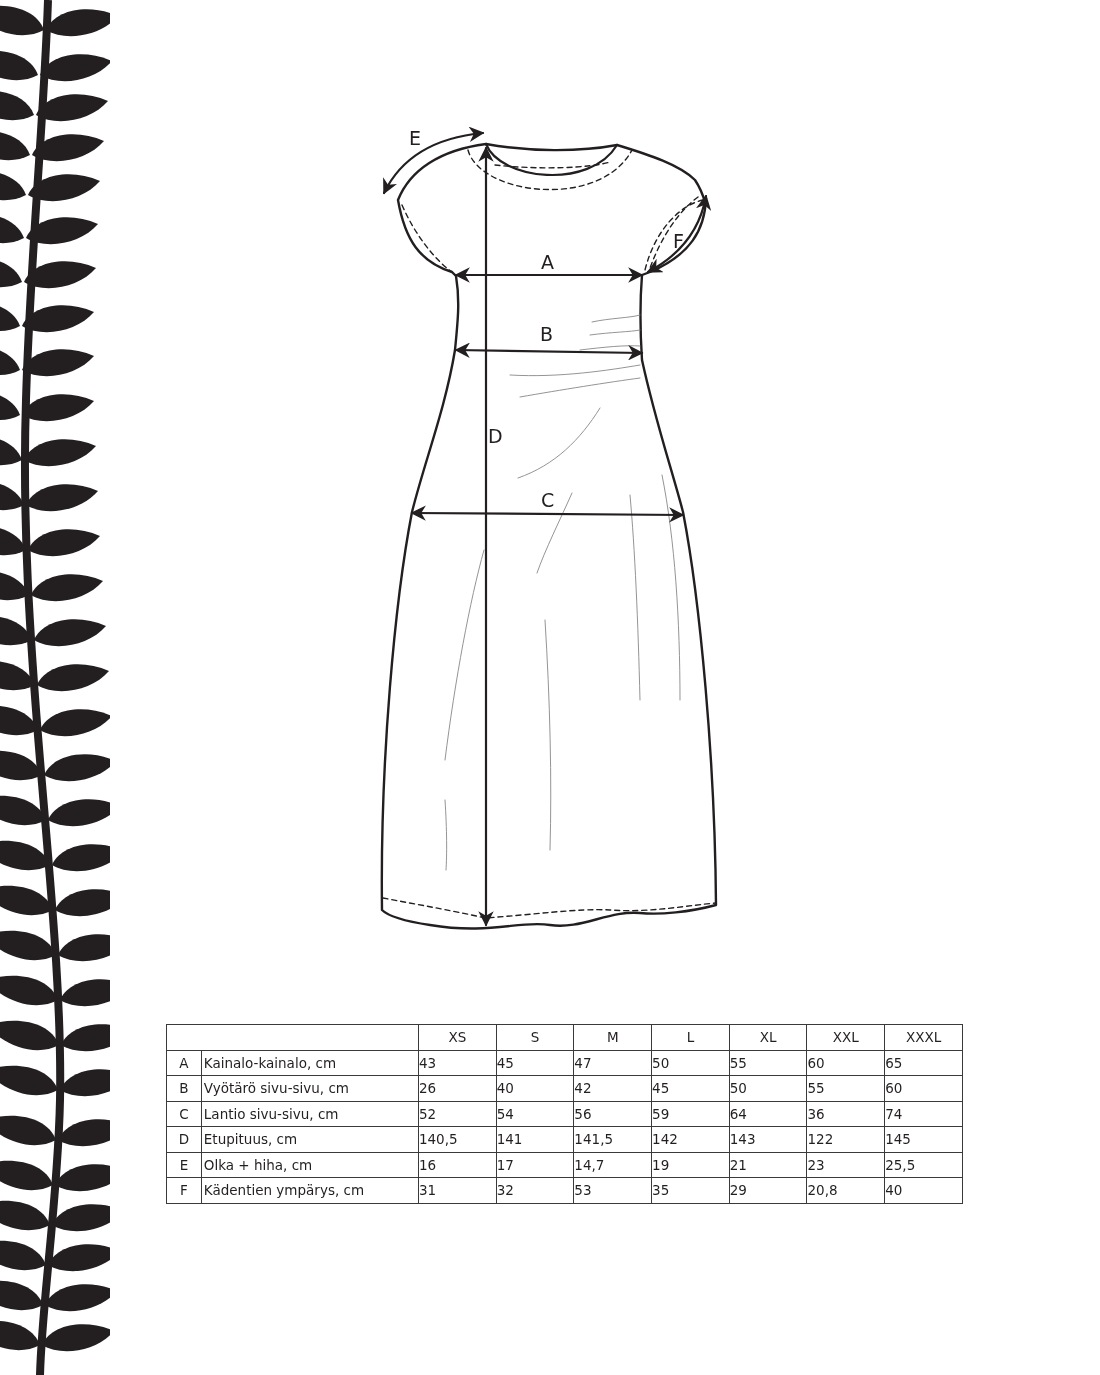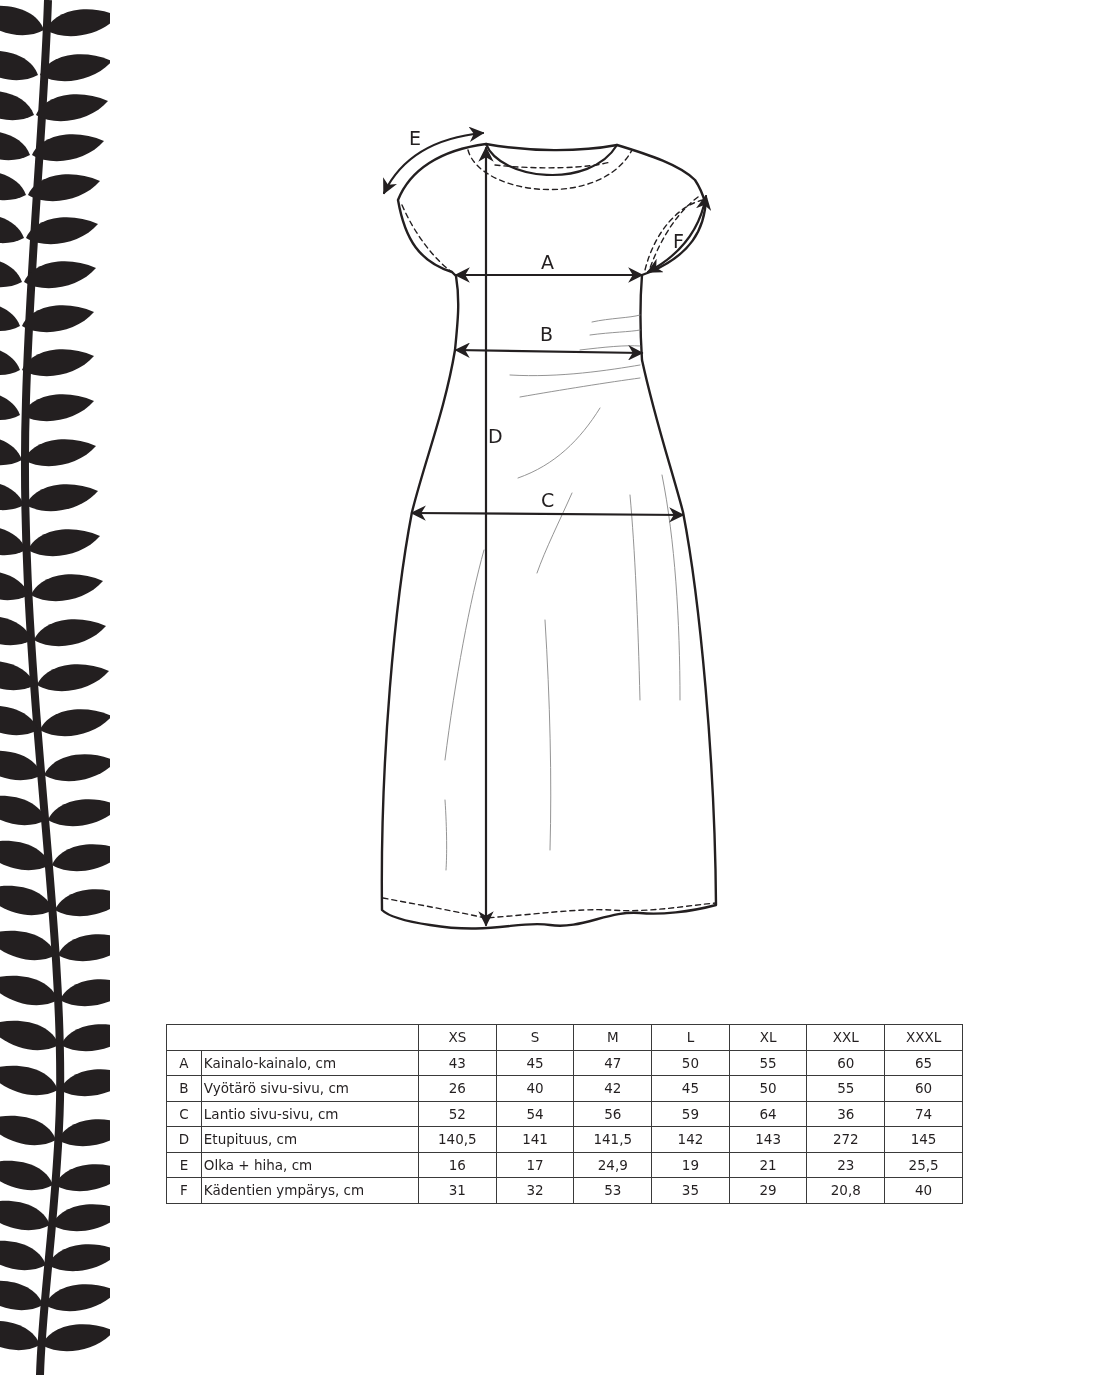--- a/index.html
+++ b/index.html
@@ -9,21 +9,21 @@
   .diagram { position: absolute; left: 0; top: 0; width: 1100px; height: 960px; }
   .diagram .lbl { font-family: "DejaVu Sans", sans-serif; font-size: 19px; fill: #231f20; }
   .size-table { position: absolute; left: 166px; top: 1024px; width: 797px;
                 border-collapse: collapse; font-family: "DejaVu Sans", sans-serif;
                 font-size: 13.5px; color: #231f20; }
   .size-table td, .size-table th { border: 1.6px solid #3a3a3a; height: 24.5px; padding: 0;
                 font-weight: normal; }
   .size-table th { text-align: center; }
   .size-table td.code { width: 34px; text-align: center; }
   .size-table td.name { width: 215px; text-align: left; padding-left: 2px; margin-left: 32px; }
-  .size-table td.val { text-align: center; width: 77px; }
+  .size-table td.val { width: 77px; }
   .size-table th.blank { border-right: 1.6px solid #3a3a3a; }
 </style>
 </head>
 <body>
 
 <svg class="vine" viewBox="0 0 110 1375" xmlns="http://www.w3.org/2000/svg">
   <defs>
     <path id="leafR" d="M0 0 C 10 -22, 45 -26, 72 -14 C 55 6, 20 12, 0 0 Z" fill="#231f20"></path>
     <path id="leafL" d="M0 0 C -8 -22, -40 -30, -72 -20 C -55 2, -22 12, 0 0 Z" fill="#231f20"></path>
   </defs>
@@ -220,29 +220,29 @@
       <td class="val">74</td>
     </tr>
     <tr>
       <td class="code">D</td>
       <td class="name">Etupituus, cm</td>
       <td class="val">140,5</td>
       <td class="val">141</td>
       <td class="val">141,5</td>
       <td class="val">142</td>
       <td class="val">143</td>
-      <td class="val">272</td>
+      <td class="val">122</td>
       <td class="val">145</td>
     </tr>
     <tr>
       <td class="code">E</td>
       <td class="name">Olka + hiha, cm</td>
       <td class="val">16</td>
       <td class="val">17</td>
-      <td class="val">24,9</td>
+      <td class="val">14,7</td>
       <td class="val">19</td>
       <td class="val">21</td>
       <td class="val">23</td>
       <td class="val">25,5</td>
     </tr>
     <tr>
       <td class="code">F</td>
       <td class="name">Kädentien ympärys, cm</td>
       <td class="val">31</td>
       <td class="val">32</td>

